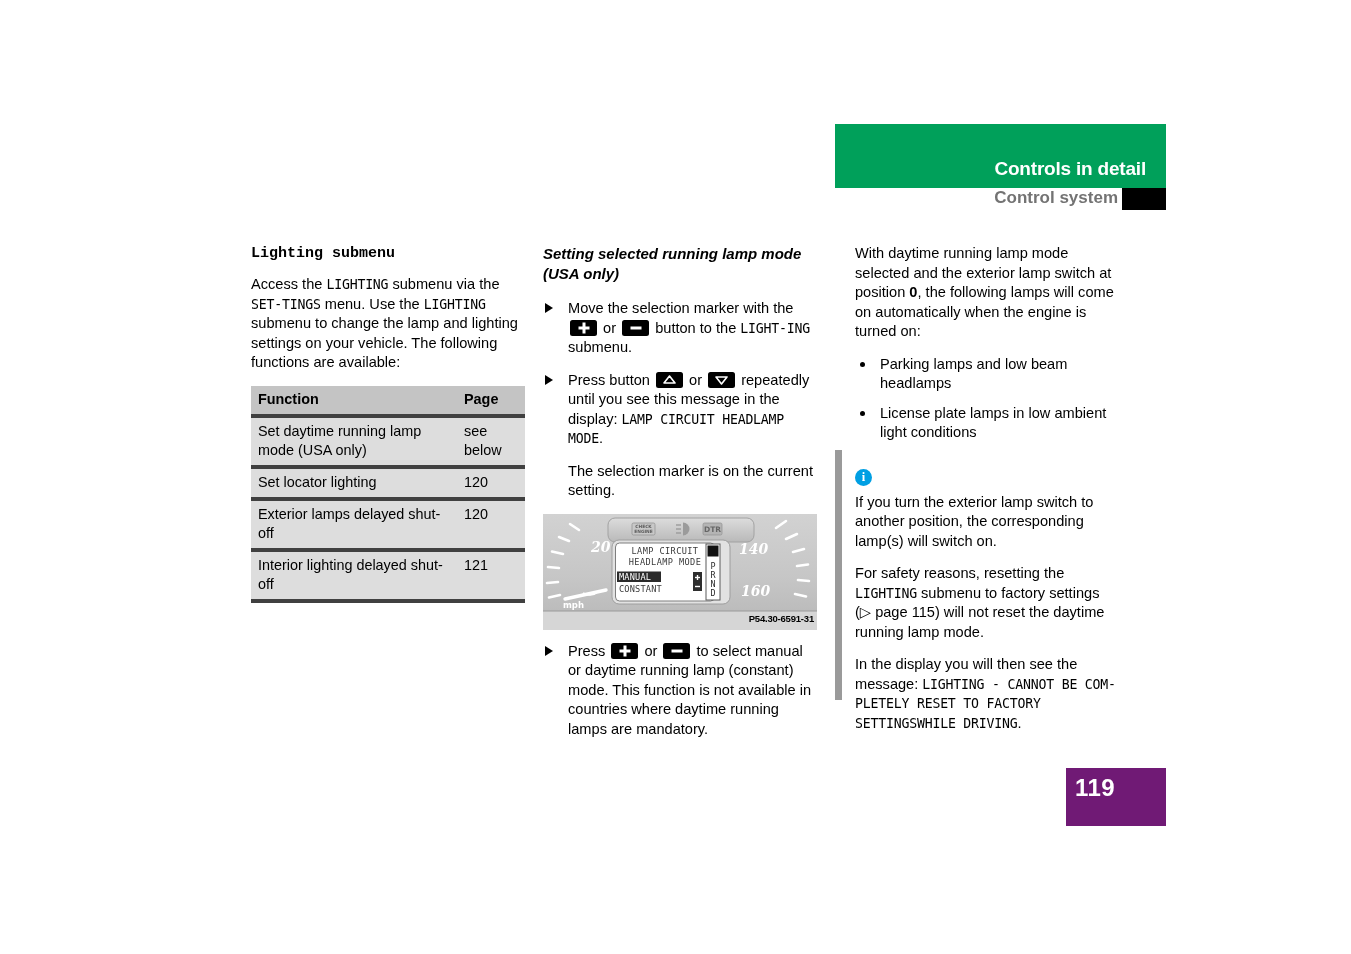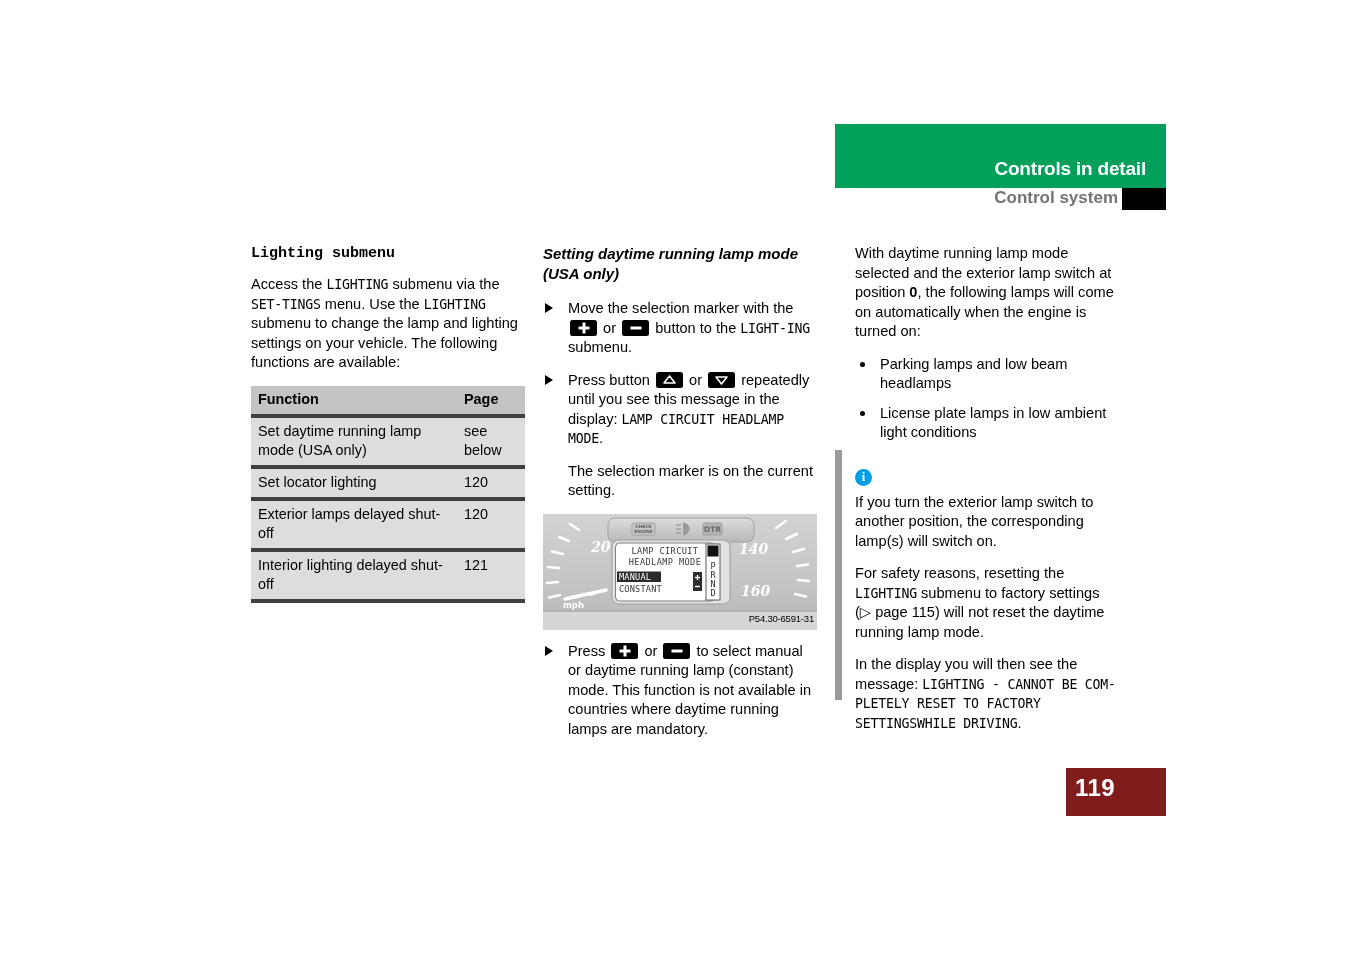--- a/index.html
+++ b/index.html
@@ -194,21 +194,21 @@
     height: 116px;
     margin: 2px 0 12px 0;
     background: #3b82f6;
     overflow: hidden;
   }
   .fig-caption {
     position: absolute;
     right: 3px;
     bottom: 1px;
     font-size: 9.5px;
-    font-weight: normal;
+    font-weight: bold;
     color: #000;
     letter-spacing: -0.2px;
     margin-left: 30px;
   }
 
   
   .note-bar {
     position: absolute;
     left: 835px;
     top: 450px;
@@ -229,22 +229,22 @@
     line-height: 17px;
     margin-bottom: 7px;
   }
 
   
   .page-badge {
     position: absolute;
     left: 1066px;
     top: 768px;
     width: 100px;
-    height: 48px;
-    background: #7f1d1d;
+    height: 58px;
+    background: #701a75;
   }
   .page-badge span {
     position: absolute;
     left: 9px;
     top: 6px;
     color: #ffffff;
     font-size: 24px;
     font-weight: bold;
     letter-spacing: 0.5px;
   }
@@ -289,21 +289,21 @@
         </tr>
         <tr>
           <td>Interior lighting delayed shut-off</td>
           <td class="c-page">121</td>
         </tr>
       </tbody>
     </table>
   </div>
 
   <div class="col col-mid">
-    <h3 class="sec-title-italic">Setting daytime running lamp mode (USA only)</h3>
+    <h3 class="sec-title-italic">Setting selected running lamp mode (USA only)</h3>
 
     <div class="step">
       <span class="tri"></span><span>Move the selection marker with the </span><span class="key"><span class="bar-h"></span><span class="bar-v"></span></span><span> or </span><span class="key"><span class="bar-h"></span></span><span> button to the </span><span class="mono">LIGHT-</span><span class="mono">ING</span><span> submenu.</span>
     </div>
 
     <div class="step">
       <span class="tri"></span><span>Press button </span><span class="key"><svg width="27" height="16" viewBox="0 0 27 16">
             <polygon points="13.5,4 19,11 8,11" fill="none" stroke="#ffffff" stroke-width="1.6" stroke-linejoin="round"></polygon>
           </svg></span><span> or </span><span class="key"><svg width="27" height="16" viewBox="0 0 27 16">
             <polygon points="13.5,12 19,5 8,5" fill="none" stroke="#ffffff" stroke-width="1.6" stroke-linejoin="round"></polygon>

